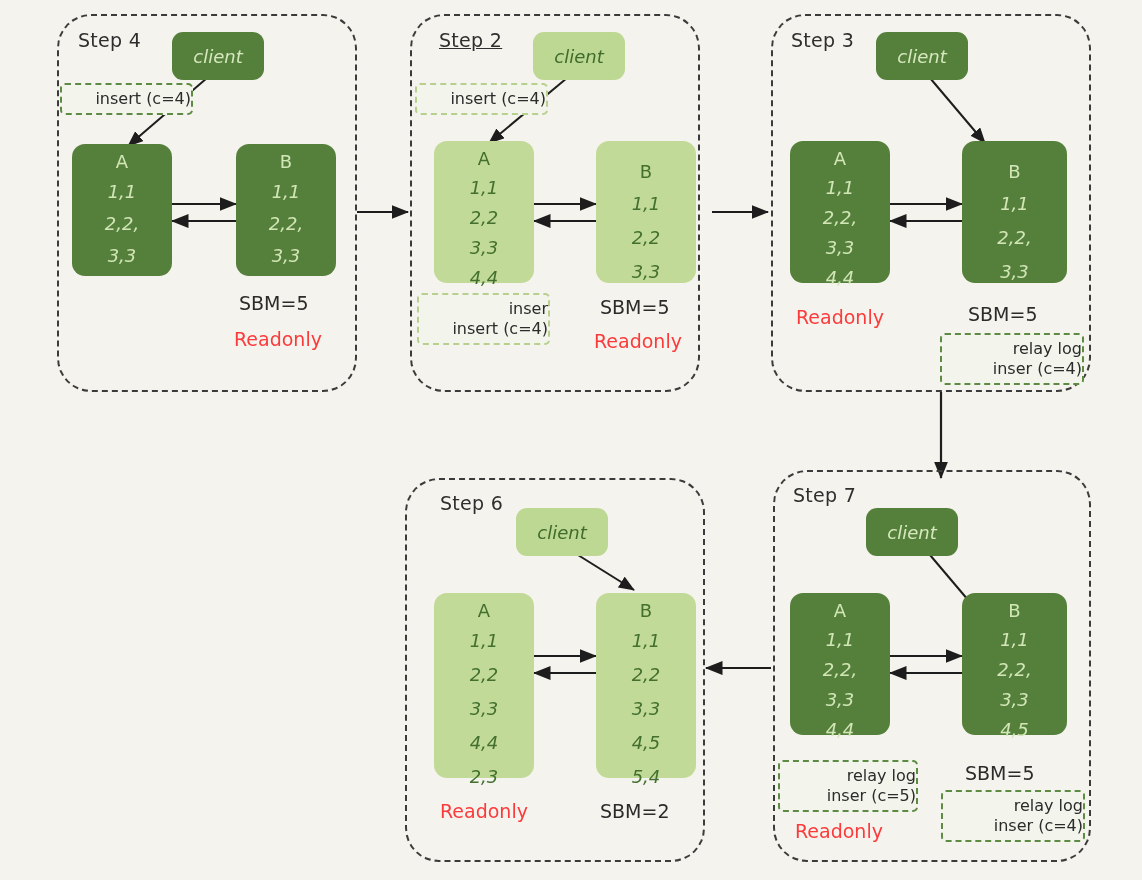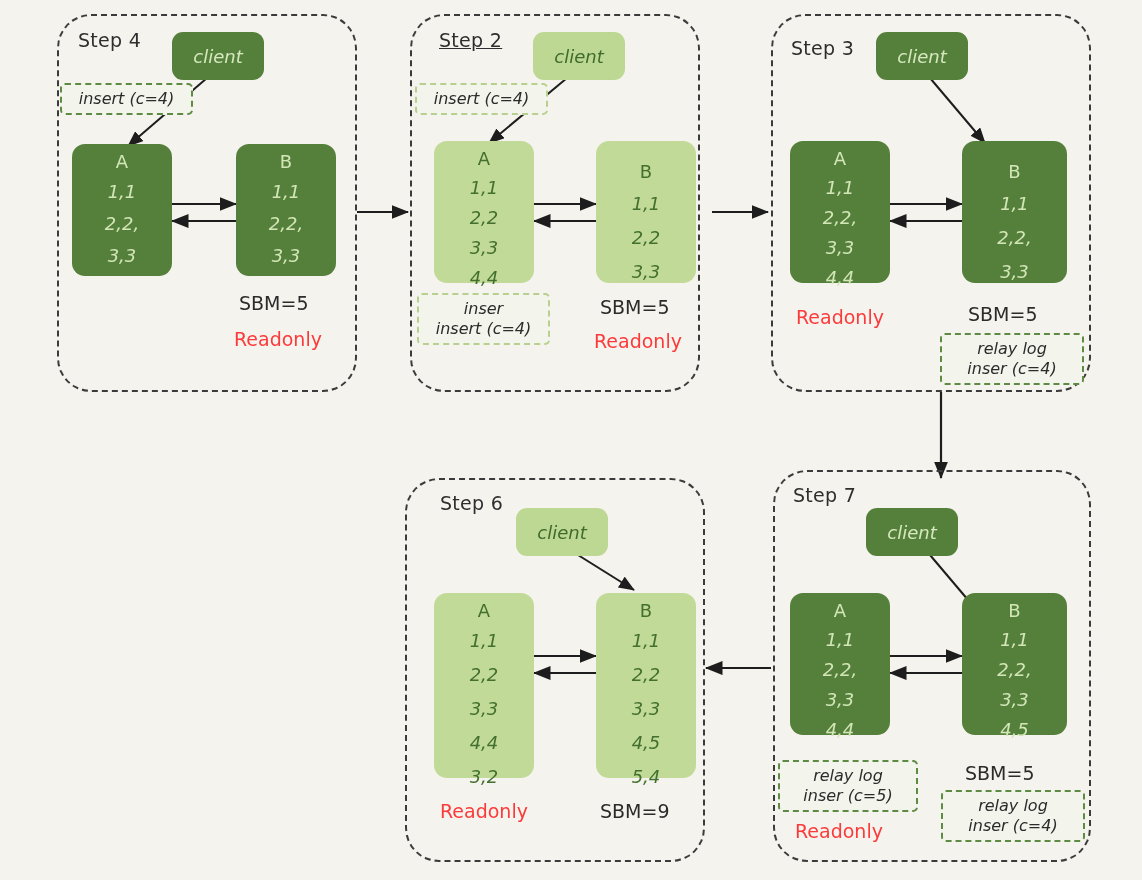--- a/index.html
+++ b/index.html
@@ -67,25 +67,24 @@
   .node-box .row.hdr { font-style: normal; }
 
   .tag {
     position: absolute;
     border: 2px dashed #5d8b43;
     border-radius: 5px;
     background: #f3f5ec;
     box-sizing: border-box;
     display: flex;
     flex-direction: column;
-    align-items: center;
+    align-items: flex-end;
     justify-content: center;
     color: #2b2b2b;
     font-size: 16px;
-    font-style: italic;
     line-height: 1.25;
     white-space: nowrap;
   }
   .tag.pale { border-color: #b7d08d; }
 
   .sbm {
     position: absolute;
     font-size: 19px;
     color: #2b2b2b;
     white-space: nowrap;
@@ -200,21 +199,21 @@
 
   <div class="tag pale" style="left:417px; top:293px; width:133px; height:52px;">
     <span>inser</span>
     <span>insert (c=4)</span>
   </div>
 
   <div class="sbm" style="left:600px; top:296px;">SBM=5</div>
   <div class="readonly" style="left:594px; top:330px;">Readonly</div>
 
   <div class="panel" style="left:771px; top:14px; width:320px; height:378px;"></div>
-  <div class="panel-title" style="left:791px; top:29px;margin-top:8px;">Step 3</div>
+  <div class="panel-title" style="left:791px; top:29px;">Step 3</div>
 
   <div class="client-box dark" style="left:876px; top:32px; width:92px; height:48px;">
     <span>client</span>
   </div>
 
 
   <div class="node-box dark" style="left:790px; top:141px; width:100px; height:142px;">
     <div class="row hdr" style="margin-bottom:11px;">A</div>
     <div class="row" style="margin-bottom:12px;">1,1</div>
     <div class="row" style="margin-bottom:12px;">2,2,</div>
@@ -280,28 +279,28 @@
   <div class="client-box light" style="left:516px; top:508px; width:92px; height:48px;">
     <span>client</span>
   </div>
 
   <div class="node-box light" style="left:434px; top:593px; width:100px; height:185px;">
     <div class="row hdr" style="margin-bottom:12px;">A</div>
     <div class="row" style="margin-bottom:16px;">1,1</div>
     <div class="row" style="margin-bottom:16px;">2,2</div>
     <div class="row" style="margin-bottom:16px;">3,3</div>
     <div class="row" style="margin-bottom:16px;">4,4</div>
-    <div class="row">3,2</div>
+    <div class="row">2,3</div>
   </div>
 
   <div class="node-box light" style="left:596px; top:593px; width:100px; height:185px;">
     <div class="row hdr" style="margin-bottom:12px;">B</div>
     <div class="row" style="margin-bottom:16px;">1,1</div>
     <div class="row" style="margin-bottom:16px;">2,2</div>
     <div class="row" style="margin-bottom:16px;">3,3</div>
     <div class="row" style="margin-bottom:16px;">4,5</div>
     <div class="row">5,4</div>
   </div>
 
   <div class="readonly" style="left:440px; top:800px;">Readonly</div>
-  <div class="sbm" style="left:600px; top:800px;">SBM=9</div>
+  <div class="sbm" style="left:600px; top:800px;">SBM=2</div>
 
 </div>
 
 </body></html>

